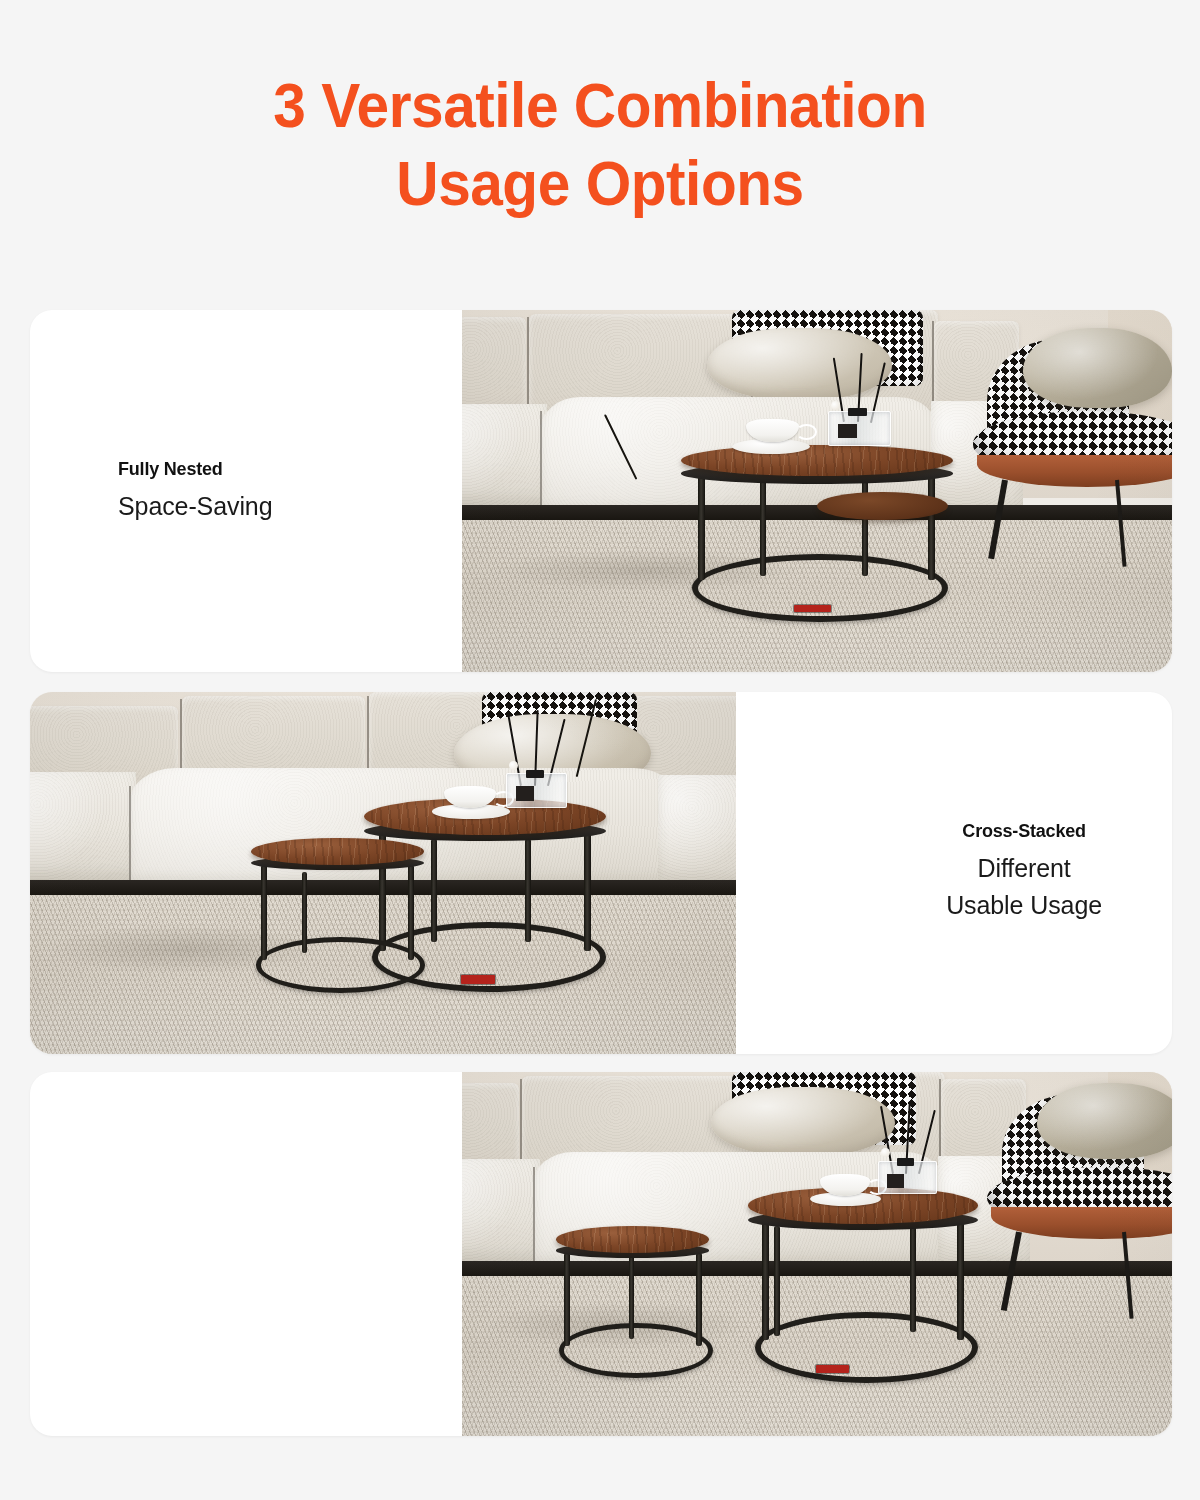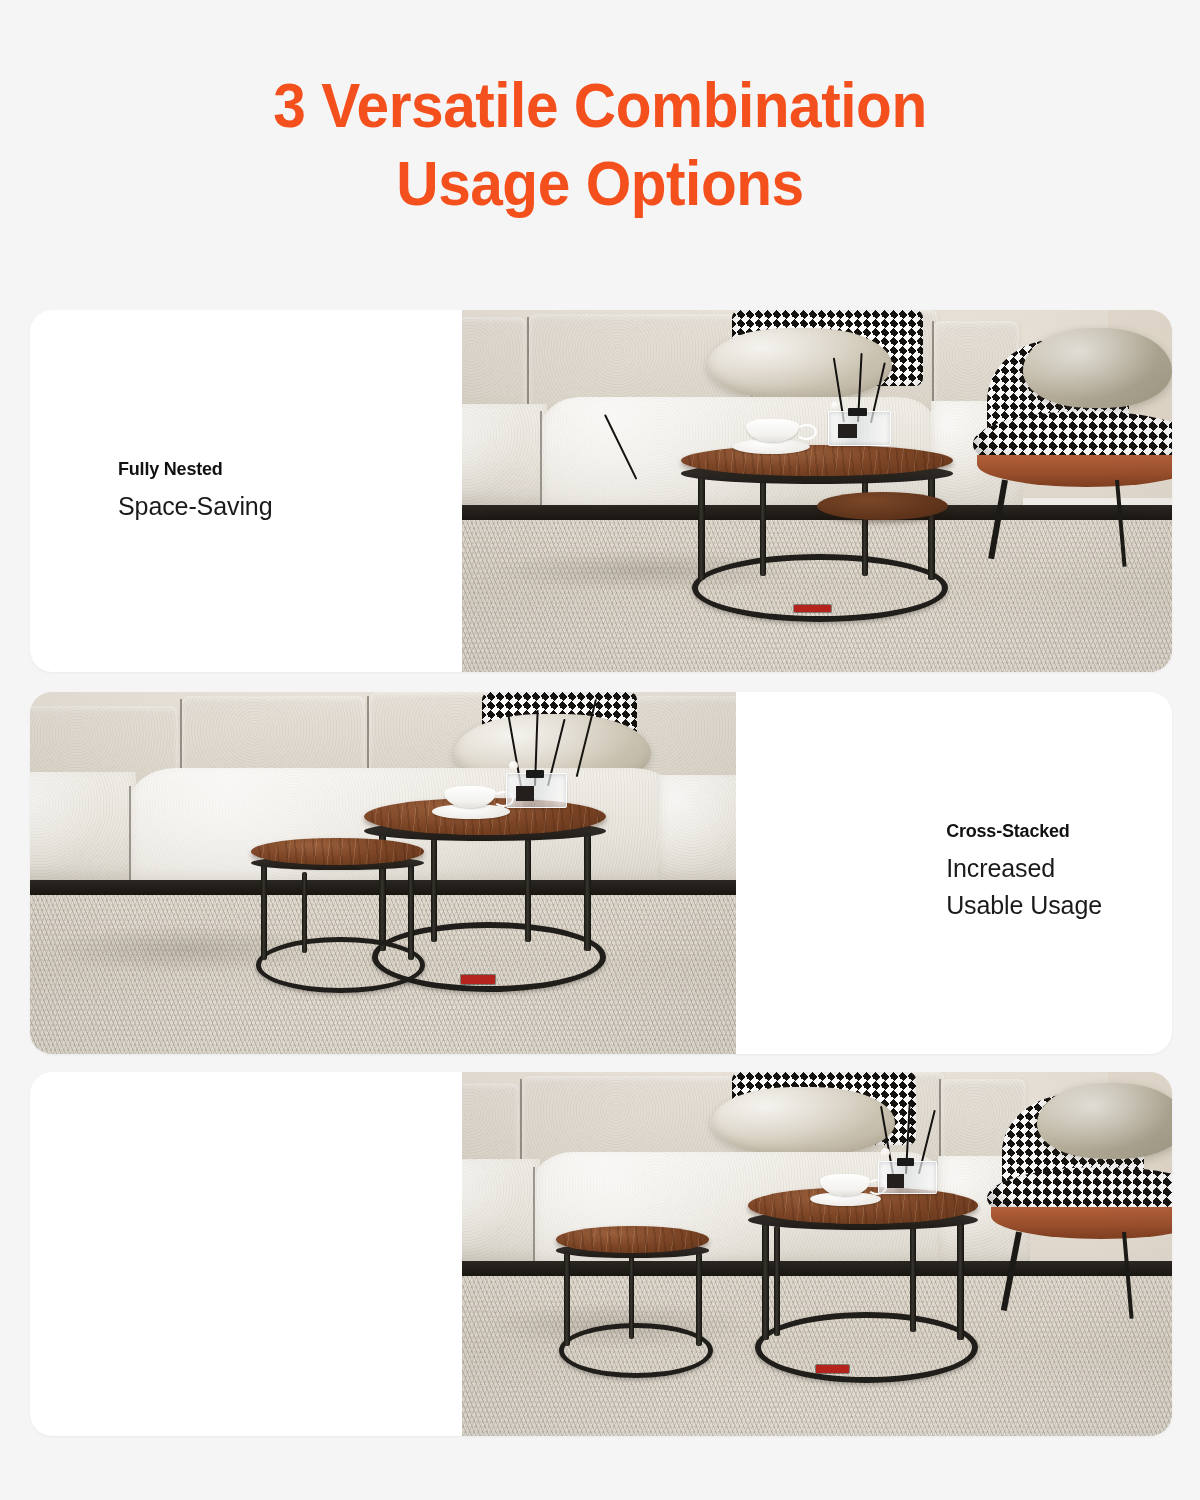--- a/index.html
+++ b/index.html
@@ -46,21 +46,21 @@
   }
   .txt .hl{
     display:block;font-weight:bold;font-size:18px;line-height:38px;
     letter-spacing:-0.2px;
   }
   .txt .sub{
     display:block;font-weight:normal;font-size:25px;line-height:37px;
     color:#1a1a1a;letter-spacing:-0.1px;
   }
   #txt1{left:118px;top:450px;text-align:left;}
-  #txt2{right:98px;top:812px;text-align:left;}
+  #txt2{right:98px;top:812px;text-align:center;}
   #txt3{left:88px;top:1185px;text-align:left;}
 
   
   .photo{
     position:absolute;overflow:hidden;
     background:#efece7;
   }
   #photo1{left:462px;top:310px;width:710px;height:362px;border-radius:0 22px 22px 0;}
   #photo2{left:30px;top:692px;width:706px;height:362px;border-radius:22px 0 0 22px;}
   #photo3{left:462px;top:1072px;width:710px;height:364px;border-radius:0 22px 22px 0;}
@@ -371,21 +371,21 @@
       <div class="diffuser-cap" style="left:70.2%;top:21.5%;width:2.6%;height:2.2%;"></div>
       <div class="diffuser-label" style="left:68.8%;top:26%;width:2.6%;height:4%;"></div>
 
       <div class="cord" style="left:80%;top:2%;width:2px;height:22%;transform:rotate(14deg);"></div>
       <div class="vignette"></div>
     </div>
   </div>
 
   <div class="txt" id="txt2">
     <span class="hl">Cross-Stacked</span>
-    <span class="sub">Increased</span>
+    <span class="sub">Different</span>
     <span class="sub">Usable Usage</span>
   </div>
 
   <div class="card" id="card3"></div>
 
   <div class="photo" id="photo3">
     <div class="scene">
       <div class="wall"></div>
       <div class="wall-right" style="right:0;top:0;width:9%;height:44%;"></div>
 

